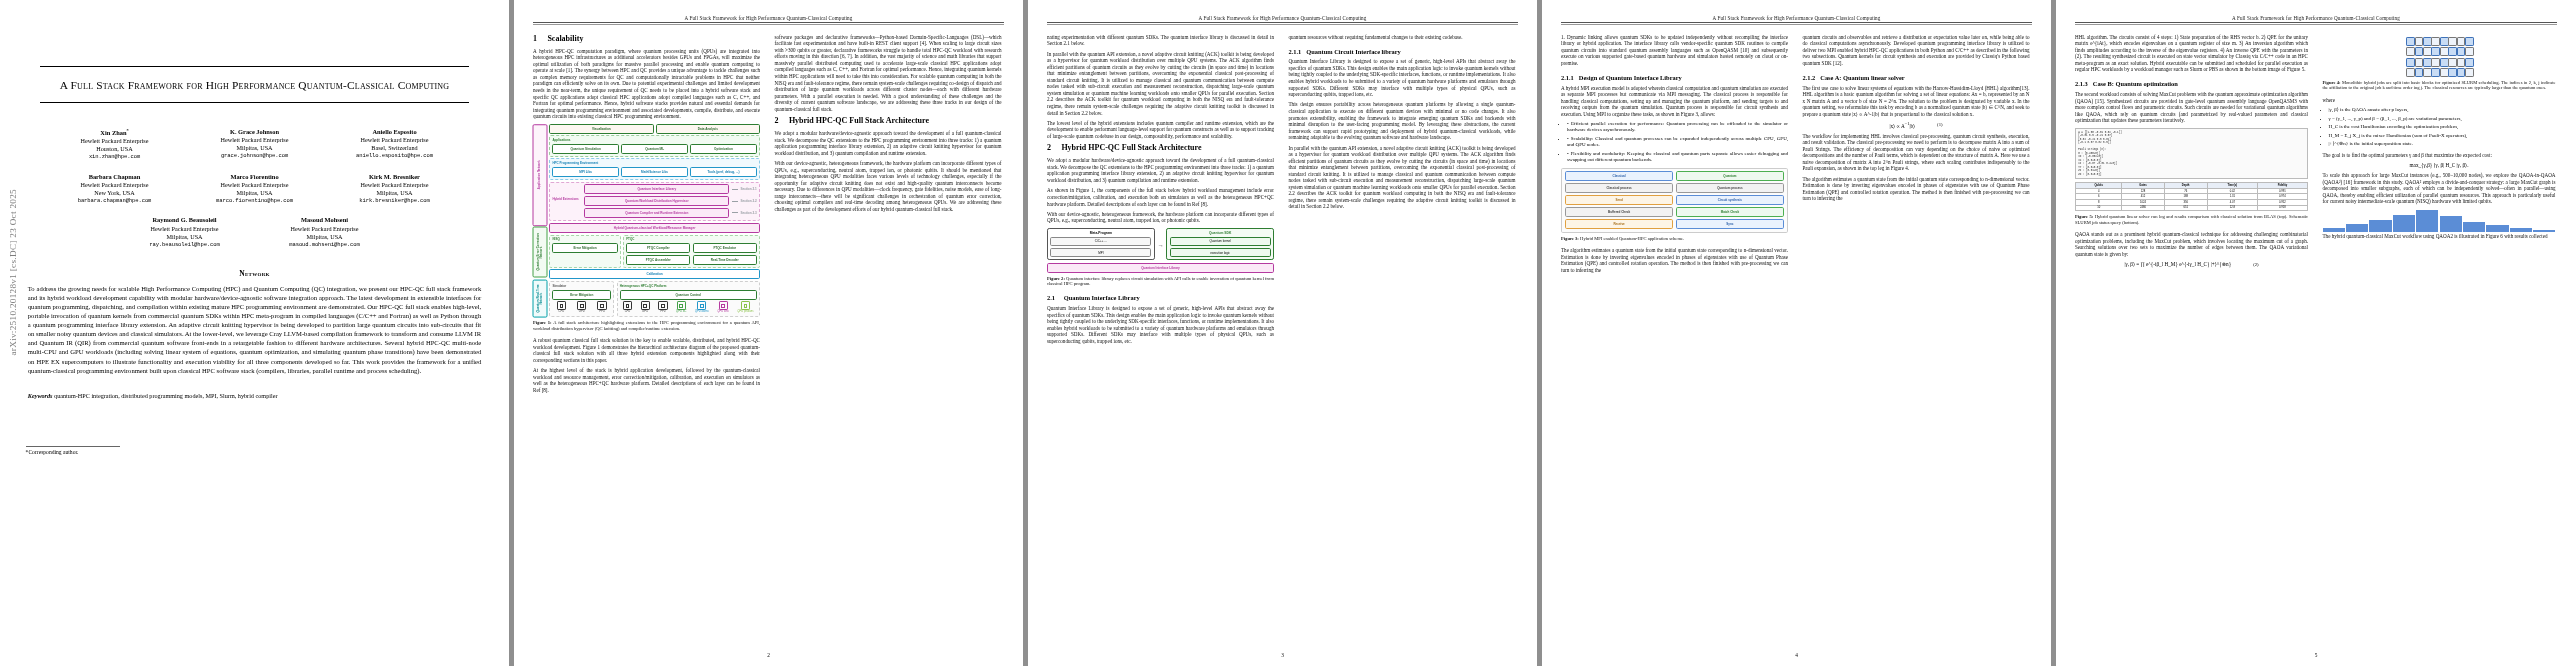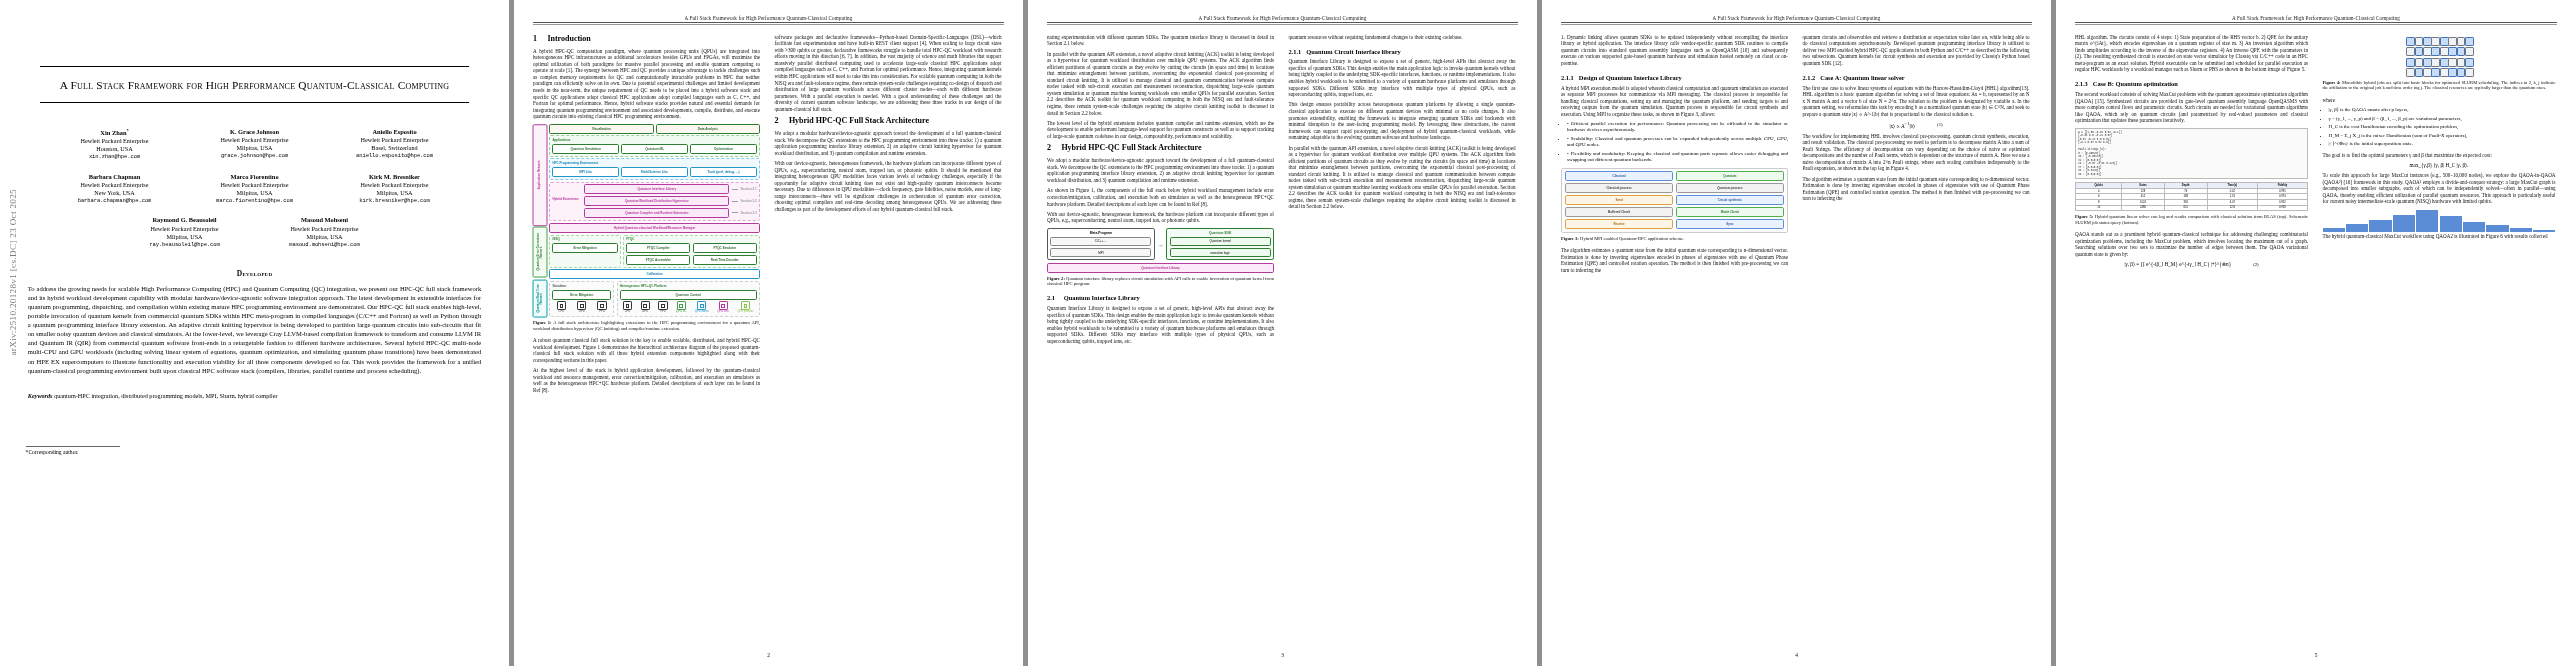--- a/index.html
+++ b/index.html
@@ -197,41 +197,41 @@
         </div>
         <div class="acell">
           <div class="aname">Masoud Mohseni</div>
           <div class="aorg">Hewlett Packard Enterprise</div>
           <div class="acity">Milpitas, USA</div>
           <div class="amail">masoud.mohseni@hpe.com</div>
         </div>
       </div>
     </div>
 
-    <div class="abs-head">Developed</div>
+    <div class="abs-head">Network</div>
     <div class="abs-body">To address the growing needs for scalable High Performance Computing (HPC) and Quantum Computing (QC) integration, we present our HPC-QC full stack framework and its hybrid workload development capability with modular hardware/device-agnostic software integration approach. The latest development in extensible interfaces for quantum programming, dispatching, and compilation within existing mature HPC programming environment are demonstrated. Our HPC-QC full stack enables high-level, portable invocation of quantum kernels from commercial quantum SDKs within HPC meta-program in compiled languages (C/C++ and Fortran) as well as Python through a quantum programming interface library extension. An adaptive circuit knitting hypervisor is being developed to partition large quantum circuits into sub-circuits that fit on smaller noisy quantum devices and classical simulators. At the lower-level, we leverage Cray LLVM-based compilation framework to transform and consume LLVM IR and Quantum IR (QIR) from commercial quantum software front-ends in a retargetable fashion to different hardware architectures. Several hybrid HPC-QC multi-node multi-CPU and GPU workloads (including solving linear system of equations, quantum optimization, and simulating quantum phase transitions) have been demonstrated on HPE EX supercomputers to illustrate functionality and execution viability for all three components developed so far. This work provides the framework for a unified quantum-classical programming environment built upon classical HPC software stack (compilers, libraries, parallel runtime and process scheduling).</div>
 
     <div class="kw">
       <b>Keywords</b>
       <span>quantum-HPC integration, distributed programming models, MPI, Slurm, hybrid compiler</span>
     </div>
 
     <div class="fnrule"></div>
     <div class="fnote">*Corresponding author.</div>
   </div>
 
   <div class="page p2">
     <div class="runhead">A Full Stack Framework for High Performance Quantum-Classical Computing</div>
     <div class="runrule"></div>
 
     <div class="cols">
       <div class="col">
         <h2 class="sec">
           <span class="num">1</span>
-          <span>Introduction</span>
+          <span>Scalability</span>
         </h2>
         <p class="bt">A hybrid HPC-QC computation paradigm, where quantum processing units (QPUs) are integrated into heterogeneous HPC infrastructures as additional accelerators besides GPUs and FPGAs, will maximize the optimal utilization of both paradigms for massive parallel processing and enable quantum computing to operate at scale [1]. The synergy between HPC and QC provides a unique advantage to tackle challenges such as complex memory requirements for QC and computationally intractable problems in HPC that neither paradigm can efficiently solve on its own. Due to potential experimental challenges and limited development needs in the near-term, the unique requirement of QC needs to be placed into a hybrid software stack and specific QC applications adopt classical HPC applications adopt compiled languages such as C, C++, and Fortran for optimal performance. Hence, hybrid software stacks provides natural and essential demands for integrating quantum programming environment and associated developments, compile, distribute, and execute quantum circuits into existing classical HPC programming environment.</p>
 
         <div class="fig1">
           <div class="f1-left">
             <div class="f1-side" style="flex:3.1">Application Network</div>
             <div class="f1-side g" style="flex:1.5">Quantum Error Correction Network</div>
             <div class="f1-side t" style="flex:1.1">Quantum Real-Time Network</div>
           </div>
           <div class="f1-right">

